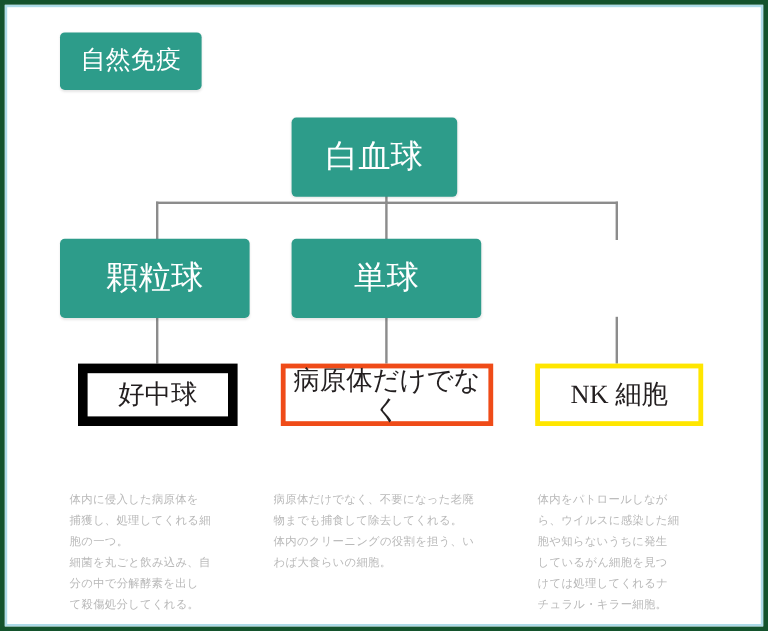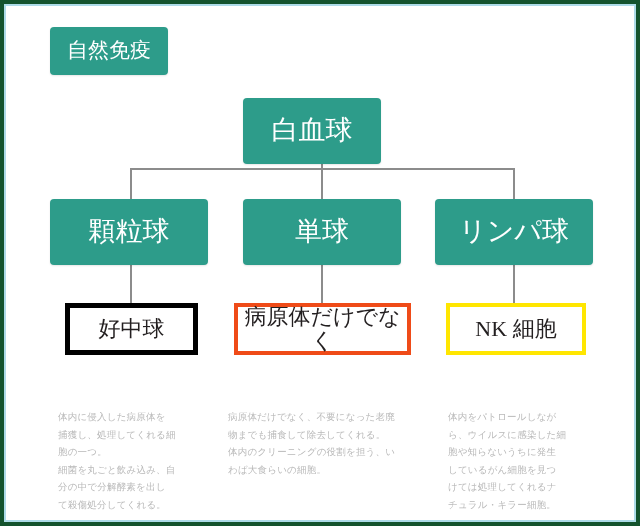--- a/index.html
+++ b/index.html
@@ -86,21 +86,21 @@
     display: flex;
     align-items: center;
     justify-content: center;
     text-align: center;
     color: #231f20;
     font-size: 22px;
     line-height: 1.1;
   }
   #box-neutrophil {
     left: 65px;  top: 303px; width: 133px; height: 52px;
-    border: 5px solid #000000;
+    border: 8px solid #000000;
   }
   #box-macrophage {
     left: 234px; top: 303px; width: 177px; height: 52px;
     border: 4px solid #ef4b18;
   }
   #box-nk {
     left: 446px; top: 303px; width: 140px; height: 52px;
     border: 4px solid #ffe600;
     text-align: center;
   }
@@ -162,23 +162,20 @@
     </div>
 
     <div class="gbox" id="box-monocyte">
       <span>単球</span>
     </div>
 
     <div class="gbox" id="box-granulocyte">
       <span>顆粒球</span>
     </div>
 
-    <div class="gbox" id="box-lymphocyte">
-      <span>リンパ球</span>
-    </div>
 
     <div class="obox" id="box-neutrophil">
       <span>好中球</span>
     </div>
 
     <div class="obox" id="box-macrophage">
       <span>病原体だけでなく</span>
     </div>
 
     <div class="obox" id="box-nk">

